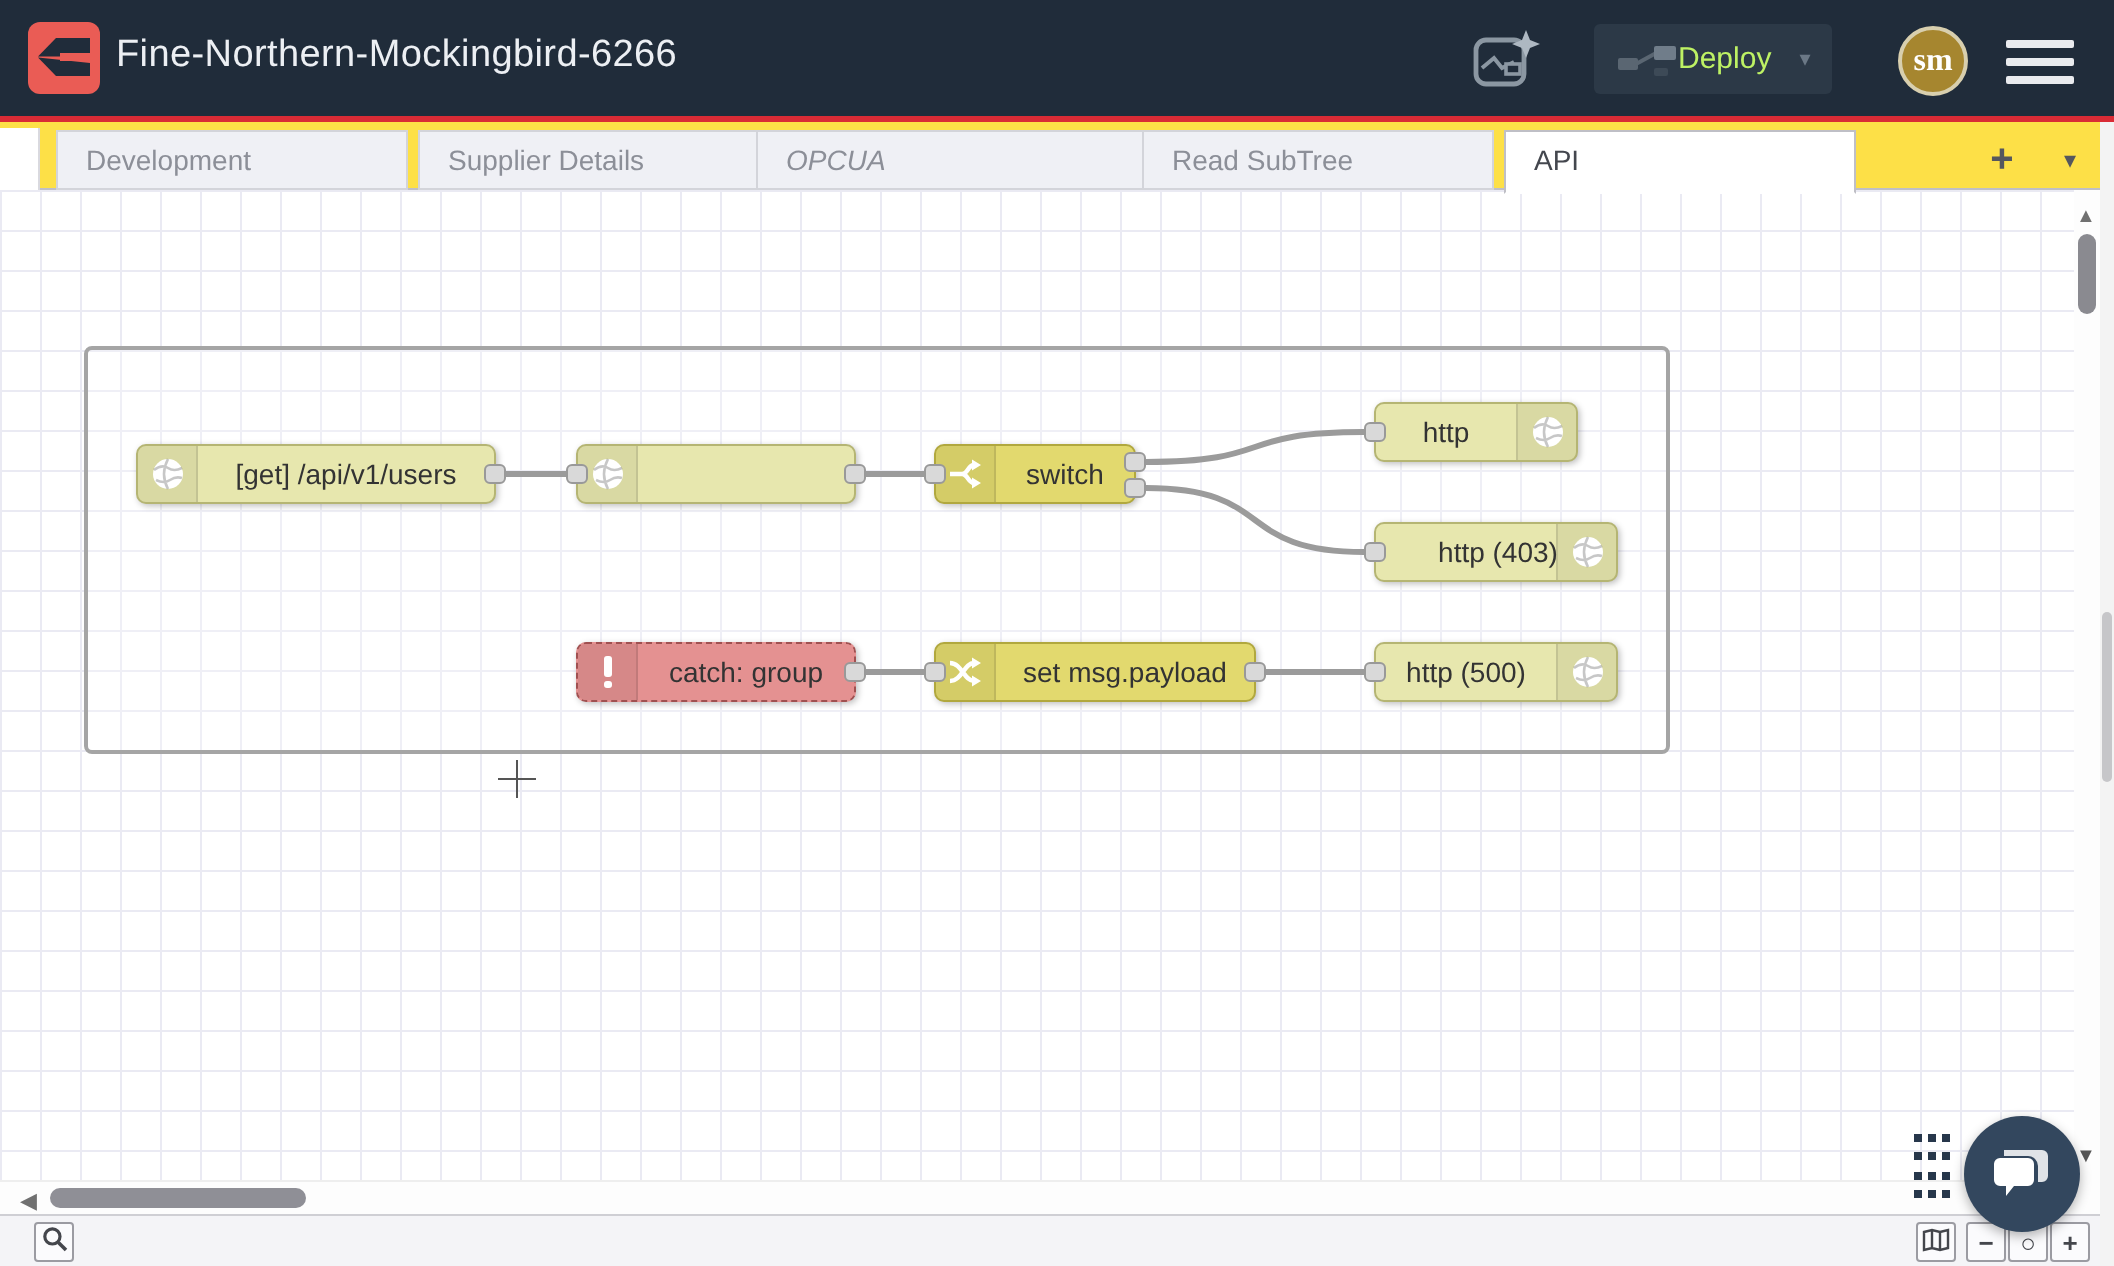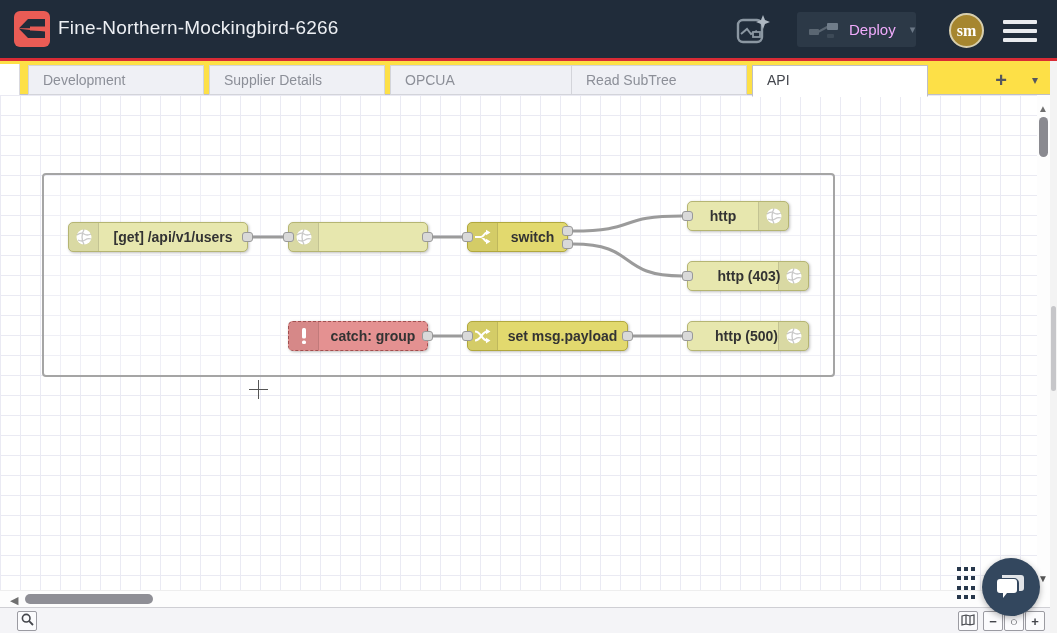--- a/index.html
+++ b/index.html
@@ -8,21 +8,21 @@
   #app { position:relative; width:1057px; height:633px; background:#fff; overflow:hidden; }
 
   
   #header { position:absolute; top:0; left:0; width:1057px; height:58px; background:#202c3a; display:flex; align-items:center; }
   #accent-line { position:absolute; top:58px; left:0; width:1057px; height:3px; background:#d92b35; }
   #logo { position:absolute; left:14px; top:11px; width:36px; height:36px; }
   #page-title { position:absolute; left:58px; top:17px; font-size:19px; font-weight:500; color:#eceff3; letter-spacing:.2px; }
   #ai-btn { position:absolute; left:733px; top:13px; width:40px; height:34px; display:flex; align-items:center; justify-content:center; cursor:pointer; }
   #deploy-btn { position:absolute; left:797px; top:12px; width:119px; height:35px; background:#2c3947; border-radius:3px; display:flex; align-items:center; cursor:default; }
   #deploy-icon { margin-left:12px; }
-  #deploy-label { color:#f0abfc; font-size:15px; margin-left:10px; }
+  #deploy-label { color:#bef264; font-size:15px; }
   #deploy-caret { color:#6b7886; font-size:11px; margin-left:14px; }
   #avatar { position:absolute; left:949px; top:13px; width:35px; height:35px; border-radius:50%; background:#a6862f; border:2px solid #d8cfae; color:#fff; display:flex; align-items:center; justify-content:center; font-family:"Liberation Serif", serif; font-size:16px; font-weight:bold; cursor:pointer; }
   #hamburger { position:absolute; left:1003px; top:20px; width:34px; height:22px; display:flex; flex-direction:column; justify-content:space-between; cursor:pointer; }
   #hamburger span { display:block; height:4px; background:#e9ebee; border-radius:1px; }
 
   
   #tabbar { position:absolute; top:61px; left:0; width:1057px; height:34px; background:#fde047; border-bottom:1px solid #bfbfc6; }
   .tab-spacer { position:absolute; left:0; top:3px; width:20px; height:31px; background:#fff; border-right:1px solid #d9d9df; }
   .tab { position:absolute; top:4px; height:30px; background:#eff0f5; border:1px solid #d3d4da; color:#8c8f98; font-size:14px; line-height:28px; padding-left:14px; cursor:pointer; white-space:nowrap; overflow:hidden; }
   .tab.active { background:#fff; border-color:#bfbfc6; border-bottom:1px solid #fff; height:32px; top:4px; color:#44474e; font-weight:normal; z-index:3; }
@@ -34,21 +34,21 @@
   #workspace { position:absolute; top:95px; left:0; width:1037px; height:495px;
     background-color:#ffffff;
     background-image:linear-gradient(#eaeaf3 1px, transparent 1px), linear-gradient(90deg, #eaeaf3 1px, transparent 1px);
     background-size:20px 20px; overflow:hidden; }
   #group-box { position:absolute; border:2px solid #a5a5a5; border-radius:4px; background:rgba(255,255,255,0.25); }
   #wires { position:absolute; left:0; top:0; pointer-events:none; }
   .node { position:absolute; height:30px; border-radius:5px; border:1px solid; box-shadow:1px 1px 3px rgba(0,0,0,0.25); cursor:pointer; }
   .node .icon-shade { position:absolute; top:0; width:30px; height:28px; background:rgba(0,0,0,0.06); display:flex; align-items:center; justify-content:center; }
   .node .icon-shade.left { left:0; border-right:1px solid rgba(0,0,0,0.1); border-radius:4px 0 0 4px; }
   .node .icon-shade.right { right:0; border-left:1px solid rgba(0,0,0,0.1); border-radius:0 4px 4px 0; }
-  .node .nlabel { position:absolute; top:0; height:28px; line-height:28px; text-align:center; font-size:14px; color:#333; white-space:nowrap;font-weight:bold; }
+  .node .nlabel { position:absolute; top:0; height:28px; line-height:28px; text-align:center; font-size:14px; color:#333; white-space:nowrap; }
   .port { position:absolute; width:11px; height:10px; background:#d9d9d9; border:1px solid #999; border-radius:3px; cursor:crosshair; }
   #crosshair { position:absolute; width:19px; height:19px; pointer-events:none; }
   #crosshair:before { content:""; position:absolute; left:9px; top:0; width:1px; height:19px; background:#555; }
   #crosshair:after { content:""; position:absolute; left:0; top:9px; width:19px; height:1px; background:#555; }
 
   
   #h-scroll { position:absolute; top:590px; left:0; width:1037px; height:17px; background:#fdfdfd; border-top:1px solid #eee; }
   #h-scroll .arrow { position:absolute; left:10px; top:3px; color:#707070; font-size:11px; }
   #h-thumb { position:absolute; left:25px; top:3px; width:128px; height:10px; background:#8f8f96; border-radius:5px; cursor:pointer; }
   #v-scroll { position:absolute; left:1037px; top:95px; width:13px; height:512px; background:#fdfdfd; }
@@ -115,21 +115,21 @@
         <span></span>
       </div>
   </div>
   <div id="accent-line"></div>
 
   <div id="tabbar">
     <div class="tab-spacer"></div>
     <div id="tabs">
         <div class="tab" style="left: 28px; width: 176px;">Development</div>
         <div class="tab" style="left: 209px; width: 176px;">Supplier Details</div>
-        <div class="tab" style="left: 390px; width: 200px;">OPCUA</div>
+        <div class="tab" style="left: 378px; width: 200px; font-style: italic;">OPCUA</div>
         <div class="tab" style="left: 571px; width: 176px;">Read SubTree</div>
         <div class="tab active" style="left: 752px; width: 176px;">API</div>
       </div>
     <button class="tab-tool" id="tab-add">+</button>
     <button class="tab-tool" id="tab-menu">▾</button>
   </div>
 
   <div id="workspace">
     <div id="group-box" style="left: 42px; top: 78px; width: 793px; height: 204px;"></div>
     <svg id="wires" width="1037" height="495">
@@ -214,21 +214,21 @@
           <div class="port" style="left: -6px; top: 9px;"></div>
           <div class="port" style="right: -6px; top: 9px;"></div>
         </div>
         <div class="node" style="left: 687px; top: 226px; width: 122px; background: rgb(231, 231, 174); border-color: rgb(181, 181, 115);">
           <div class="icon-shade right">
             <svg xmlns="http://www.w3.org/2000/svg" width="18" height="18" viewBox="0 0 18 18">
               <circle cx="9" cy="9" r="7.5" fill="#fff"></circle>
               <path d="M2 7 Q6 4 9 6 T16 6 M3 12 Q7 14 10 12 T16 11 M9 1.5 Q5 9 9 16.5" fill="none" stroke="rgba(0,0,0,0.22)" stroke-width="1.3"></path>
             </svg>
           </div>
-          <div class="nlabel" style="left: 0px; width: 90px; text-align: right;">http (500)</div>
+          <div class="nlabel" style="left: 0px; width: 90px;">http (500)</div>
           <div class="port" style="left: -6px; top: 9px;"></div>
         </div>
       </div>
     <div id="crosshair" style="left: 249px; top: 285px;"></div>
   </div>
 
   <div id="h-scroll">
     <span class="arrow">◀</span>
     <div id="h-thumb"></div>
   </div>

